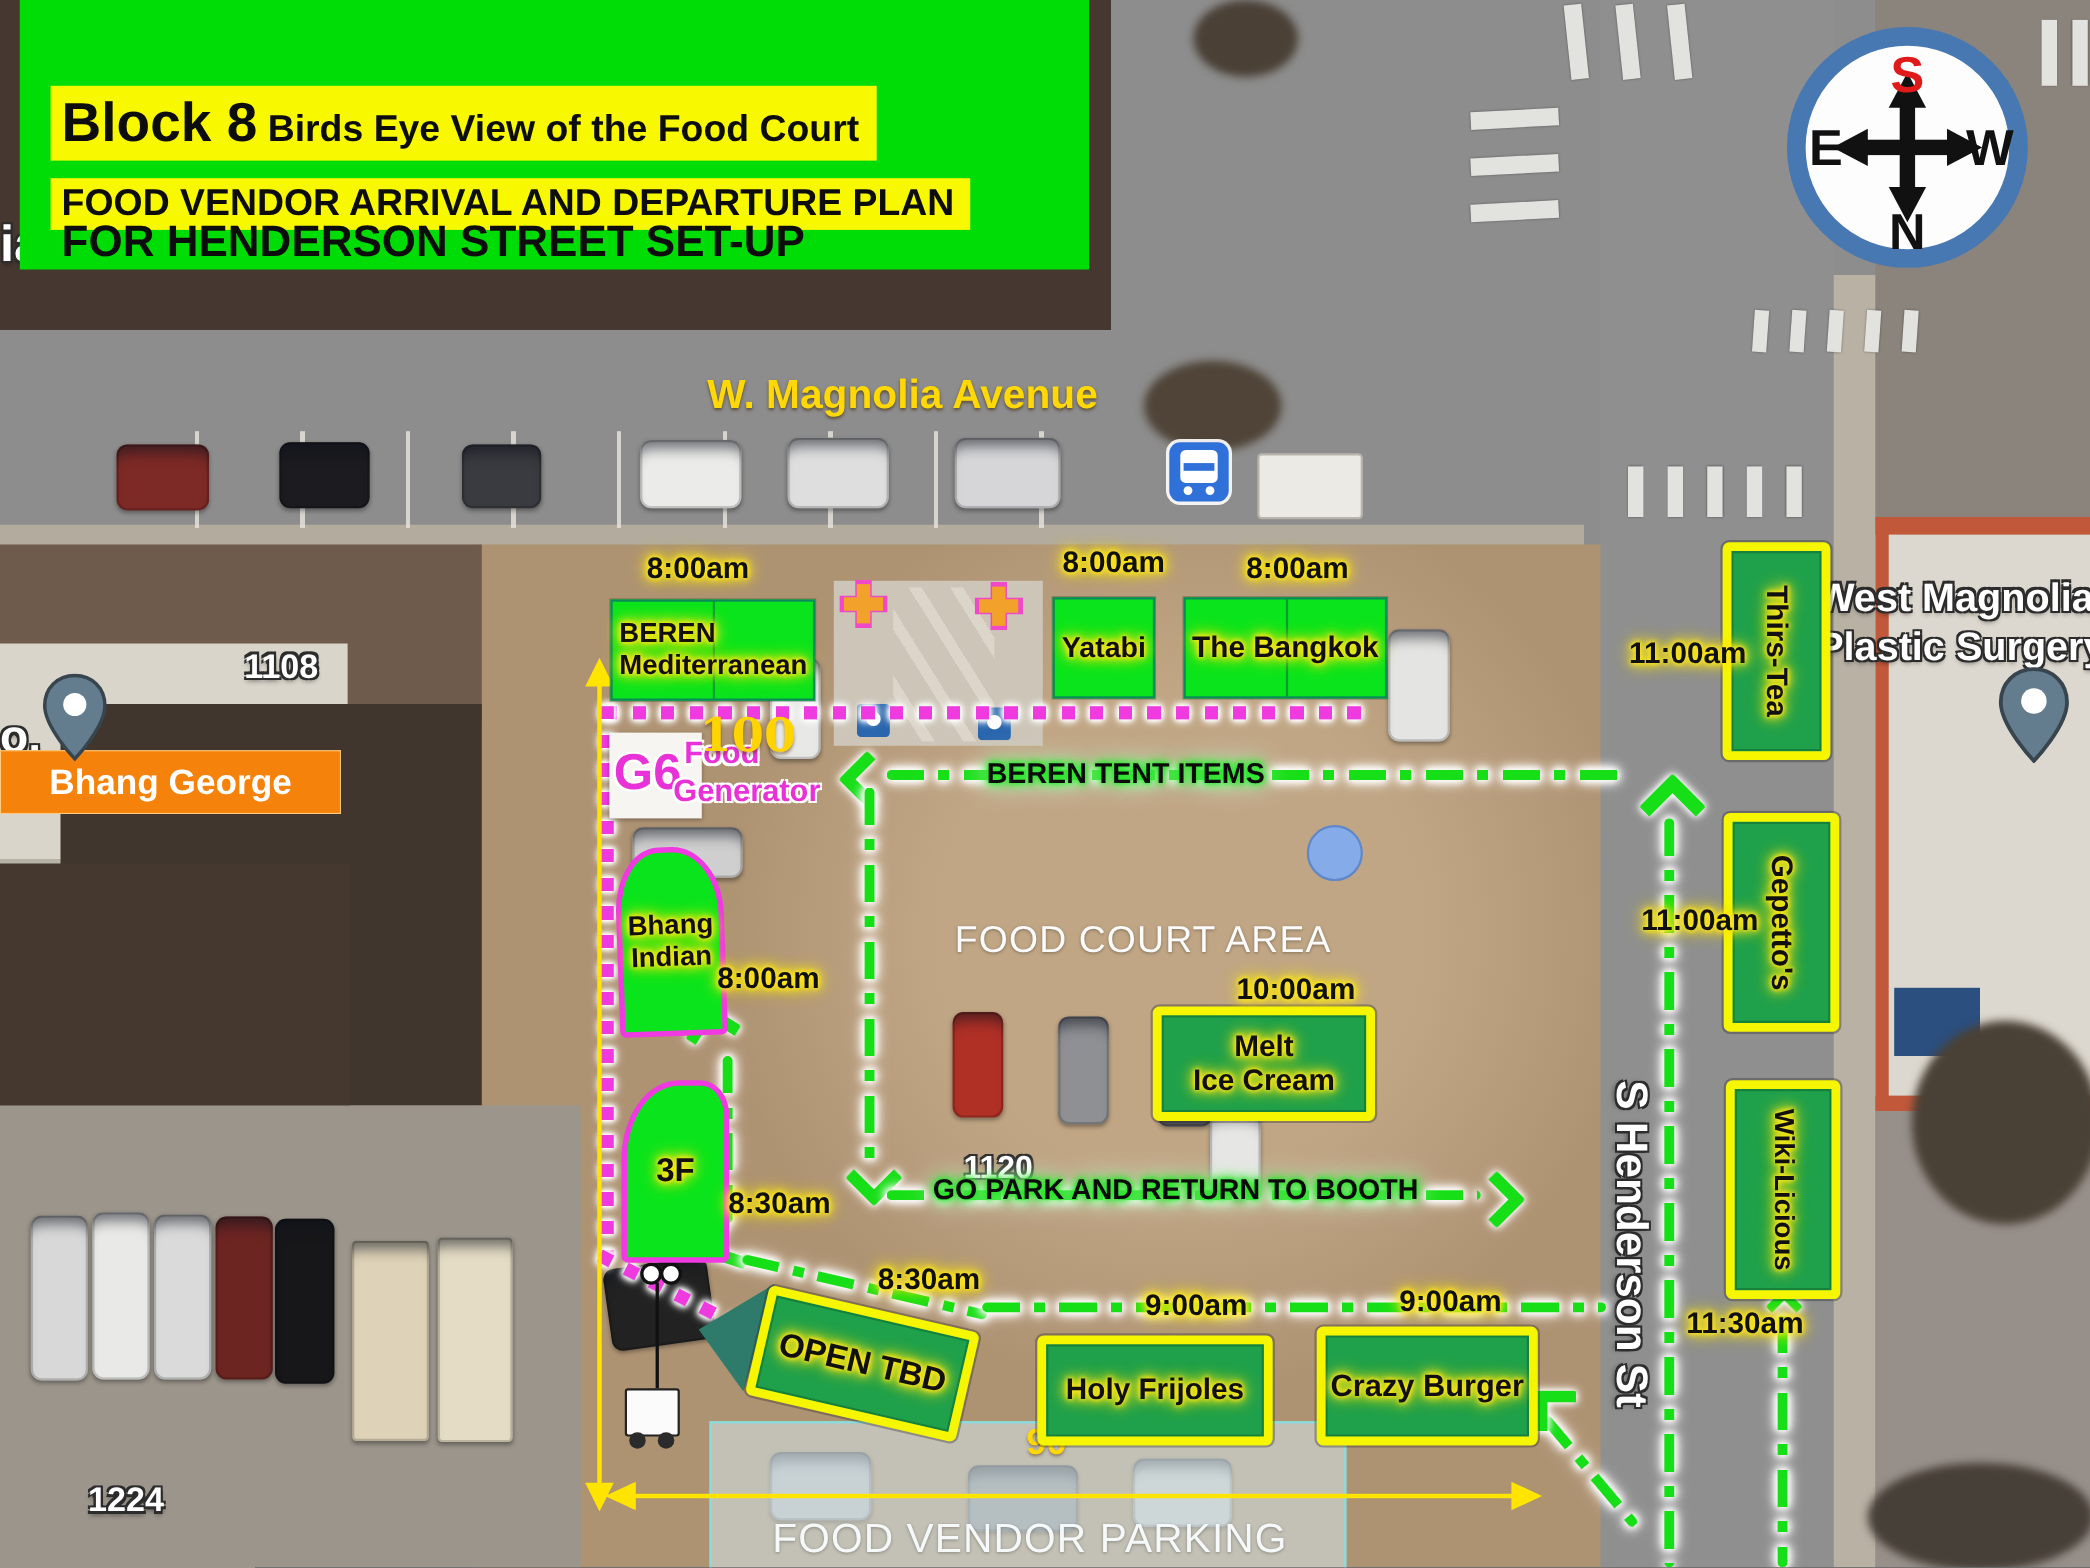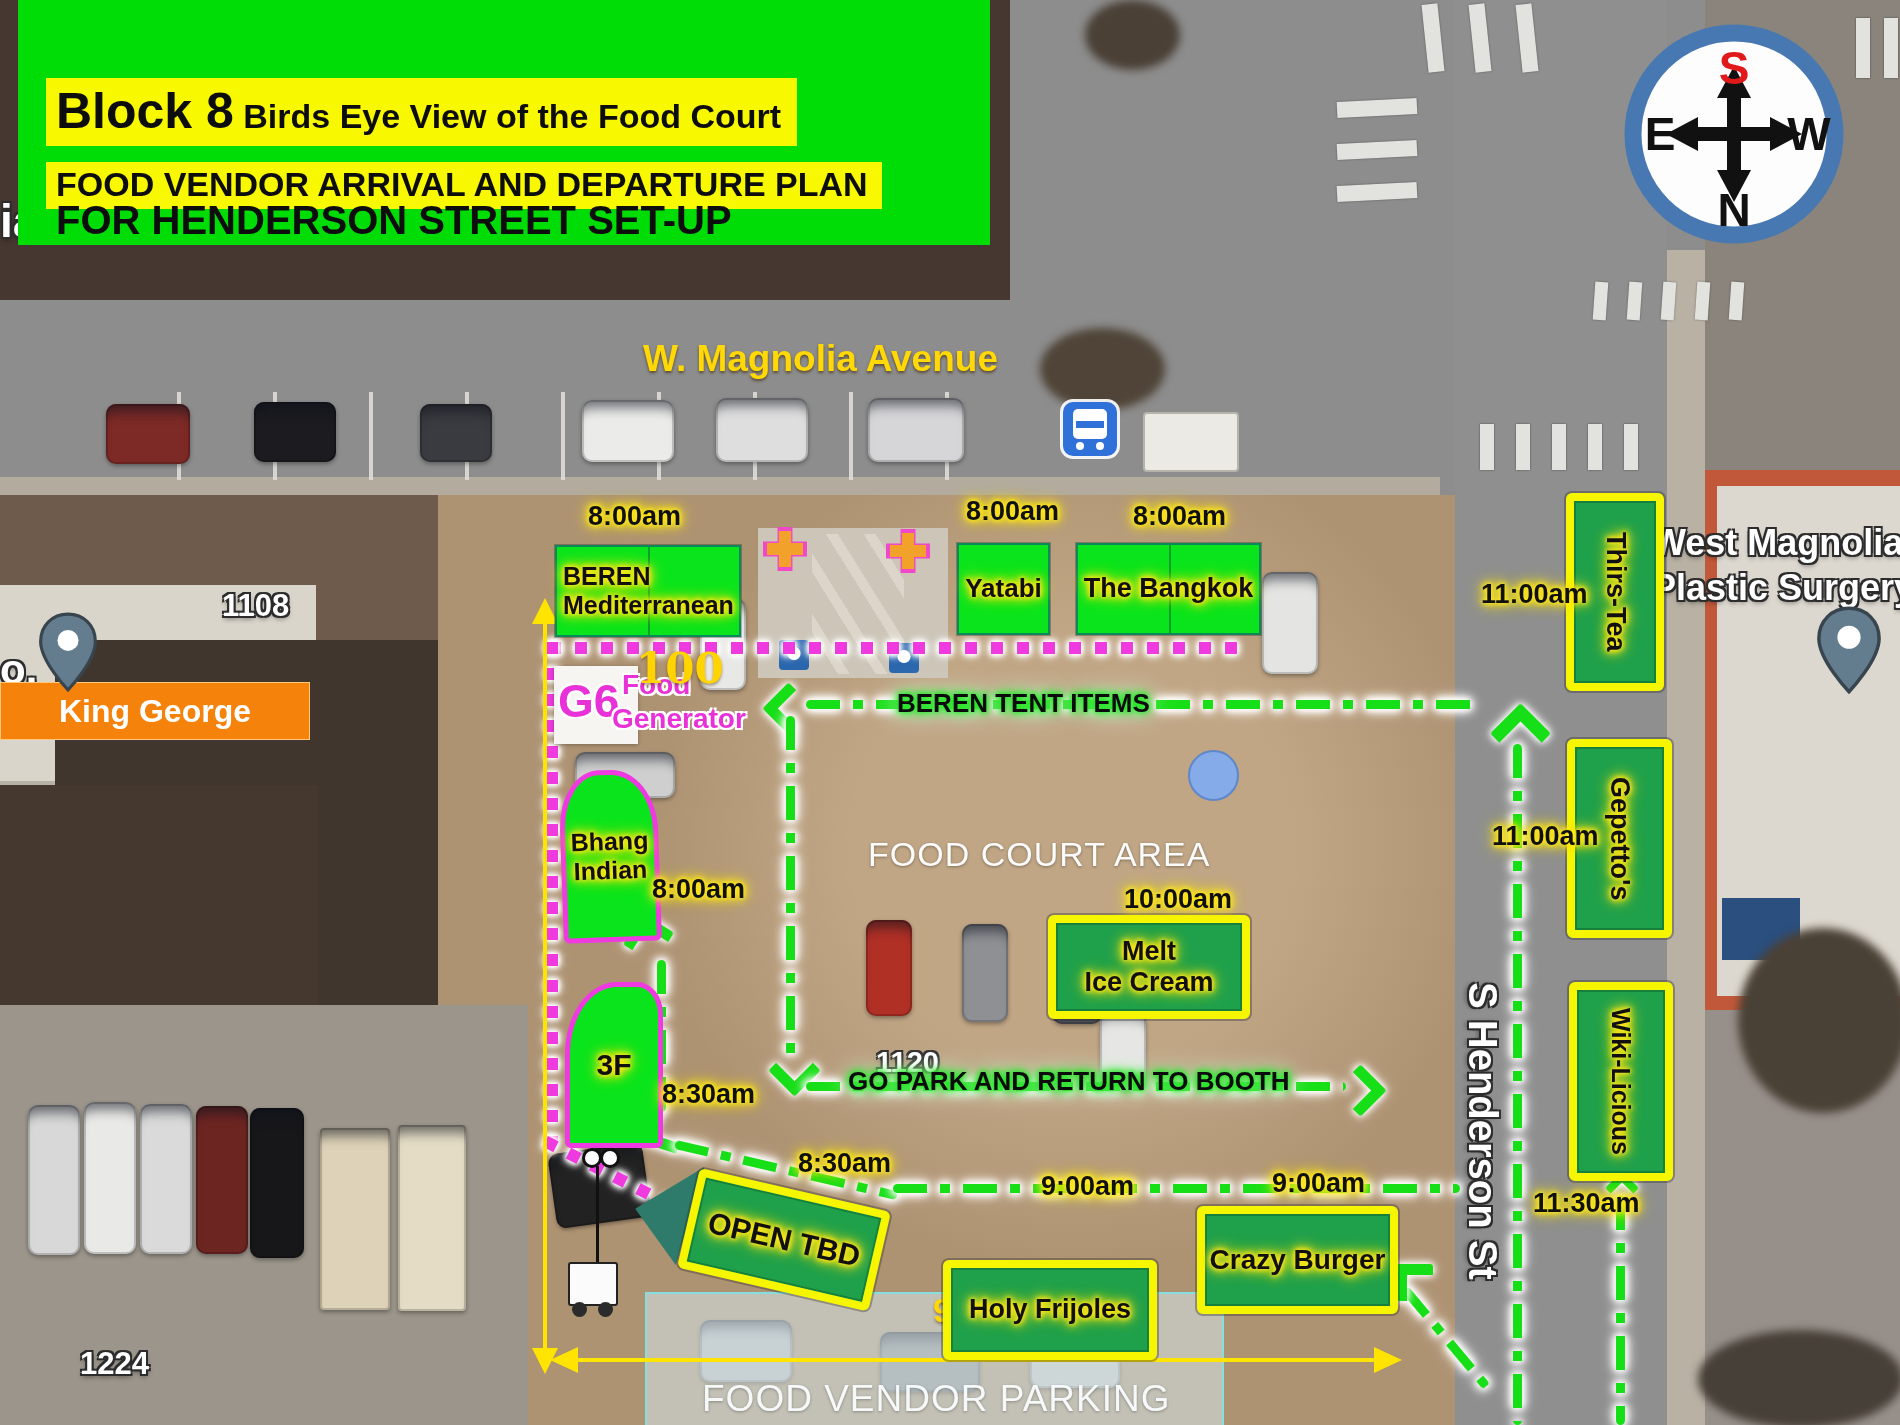--- a/index.html
+++ b/index.html
@@ -177,21 +177,21 @@
     <div>Plastic Surgery</div>
   </div>
   <div class="abs wout" style="left:222px;top:588px;font-size:31px;z-index:35;">1108</div>
   <div class="abs wout" style="left:876px;top:1046px;font-size:29px;z-index:35;">1120</div>
   <div class="abs wout" style="left:80px;top:1346px;font-size:31px;z-index:35;">1224</div>
   <div class="abs wout" style="left:0;top:194px;font-size:46px;z-index:35;">ia</div>
   <div class="abs wout" style="left:0;top:646px;font-size:42px;z-index:35;">o.</div>
 
   <div class="abs" style="left:0;top:682px;width:308px;height:56px;background:var(--king-george-orange);
               border:1px solid #ffc97d;display:flex;align-items:center;justify-content:center;z-index:40;">
-    <span style="color:#fff;font-size:32px;font-weight:600;">King George</span>
+    <span style="color:#fff;font-size:32px;font-weight:600;">Bhang George</span>
   </div>
 
   <svg class="abs" style="left:38px;top:612px;z-index:40;" width="60" height="80" viewBox="0 0 56 76">
     <path d="M28 2 C13 2 2 13 2 28 c0 19 26 46 26 46 s26-27 26-46 C54 13 43 2 28 2 z" fill="#647d8e" stroke="#38454e" stroke-width="3"></path>
     <circle cx="28" cy="27" r="10" fill="#fff"></circle>
   </svg>
   <svg class="abs" style="left:1816px;top:606px;z-index:40;" width="66" height="88" viewBox="0 0 56 76">
     <path d="M28 2 C13 2 2 13 2 28 c0 19 26 46 26 46 s26-27 26-46 C54 13 43 2 28 2 z" fill="#647d8e" stroke="#38454e" stroke-width="3"></path>
     <circle cx="28" cy="27" r="10" fill="#fff"></circle>
   </svg>
@@ -305,21 +305,21 @@
   </div>
   <div class="box-yellow" style="left:1569px;top:982px;width:88px;height:183px;">
     <span class="vname vtext" style="font-size:25px;">Wiki-Licious</span>
   </div>
   <div class="box-yellow" style="left:1048px;top:915px;width:186px;height:88px;">
     <div class="vname" style="font-size:27px;">
       <div>Melt</div>
       <div>Ice Cream</div>
     </div>
   </div>
-  <div class="box-yellow" style="left:943px;top:1214px;width:198px;height:84px;margin-top:46px;">
+  <div class="box-yellow" style="left:943px;top:1214px;width:198px;height:84px;">
     <span class="vname" style="font-size:27px;">Holy Frijoles</span>
   </div>
   <div class="box-yellow" style="left:1197px;top:1206px;width:185px;height:92px;">
     <span class="vname" style="font-size:28px;">Crazy Burger</span>
   </div>
 
   <div class="abs" style="left:700px;top:1168px;transform:rotate(13deg);transform-origin:left top;z-index:60;">
     <div style="position:absolute;left:-54px;top:-4px;width:58px;height:104px;background:#2e7a6b;
                 clip-path:polygon(100% 2%, 0 56%, 90% 100%);"></div>
     <div class="box-yellow" style="position:relative;left:0;top:0;width:180px;height:86px;">

